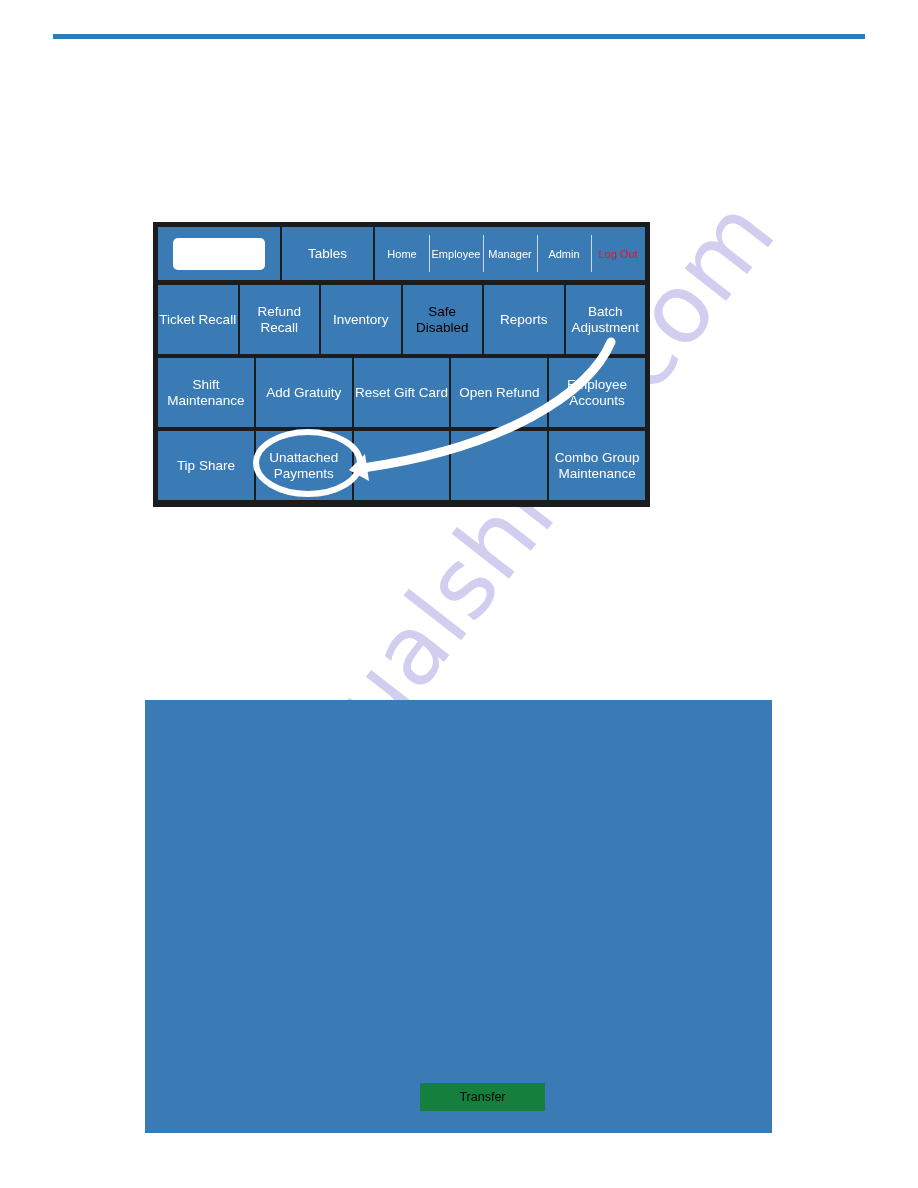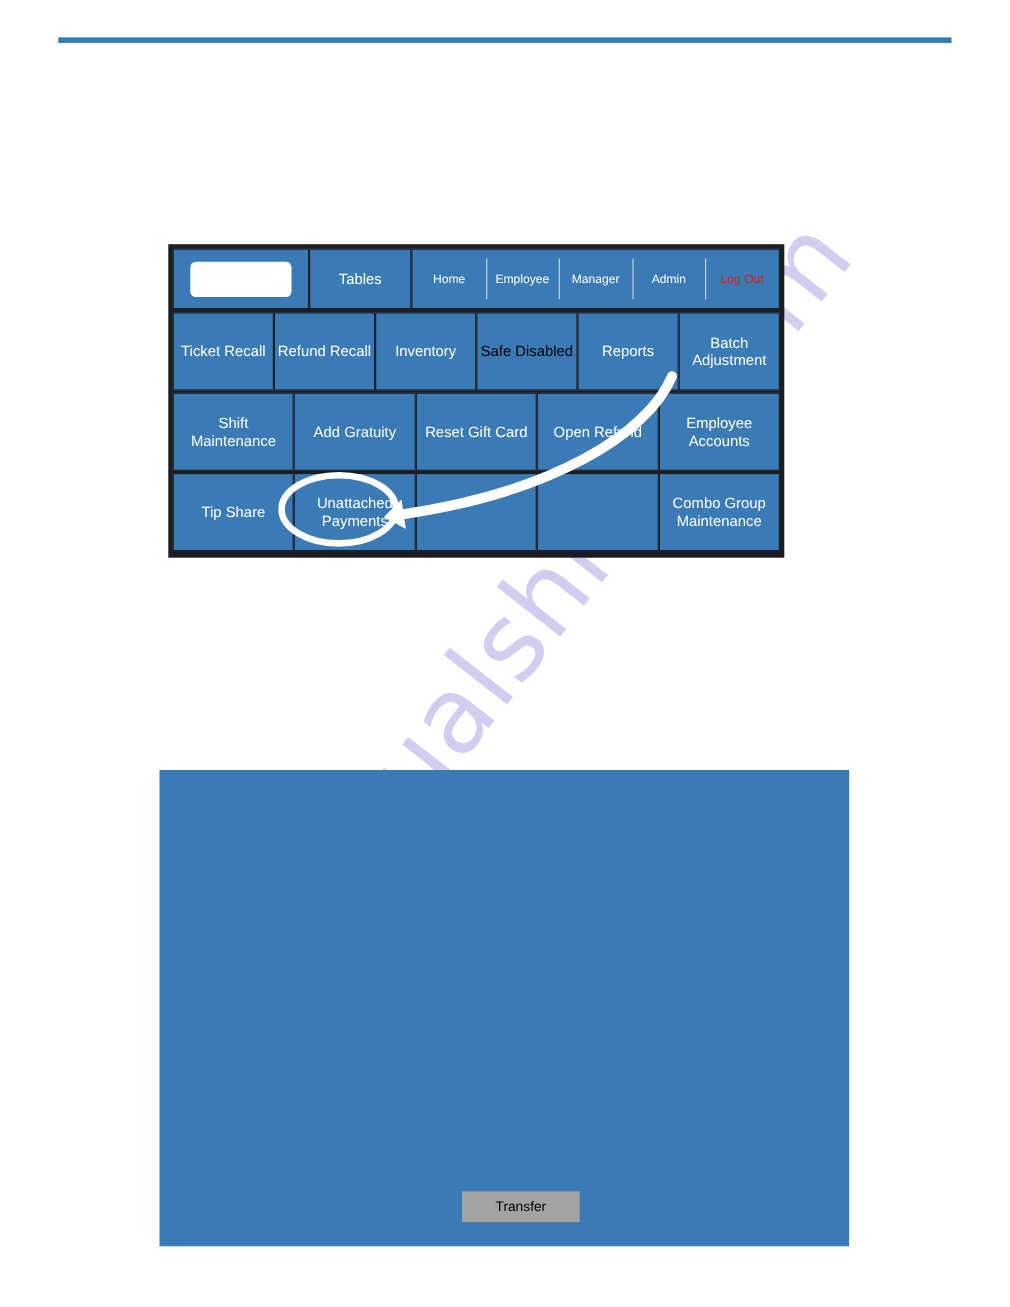--- a/index.html
+++ b/index.html
@@ -45,21 +45,21 @@
     pointer-events: none;
     user-select: none;
     z-index: 1;
   }
 
   
   #pos-screen {
     position: absolute;
     left: 153px;
     top: 222px;
-    width: 560px;
+    width: 497px;
     height: 285px;
     background: #1b1c20;
     padding: 4px;
     box-sizing: border-box;
     z-index: 3;
   }
   .pos-row {
     display: flex;
     width: 100%;
     box-sizing: border-box;
@@ -211,23 +211,23 @@
     font-size: 11.5px;
     color: #111;
     margin-top: 3px;
     padding-left: 2px;
   }
 
   #transfer-button {
     position: absolute;
     left: 420px;
     top: 1083px;
-    width: 107px;
+    width: 125px;
     height: 28px;
-    background: #a3a3a3;
+    background: #15803d;
     color: #000000;
     border: none;
     font-family: "Liberation Sans", sans-serif;
     font-size: 12.5px;
     cursor: pointer;
     z-index: 4;
     display: flex;
     align-items: center;
     justify-content: center;
   }

